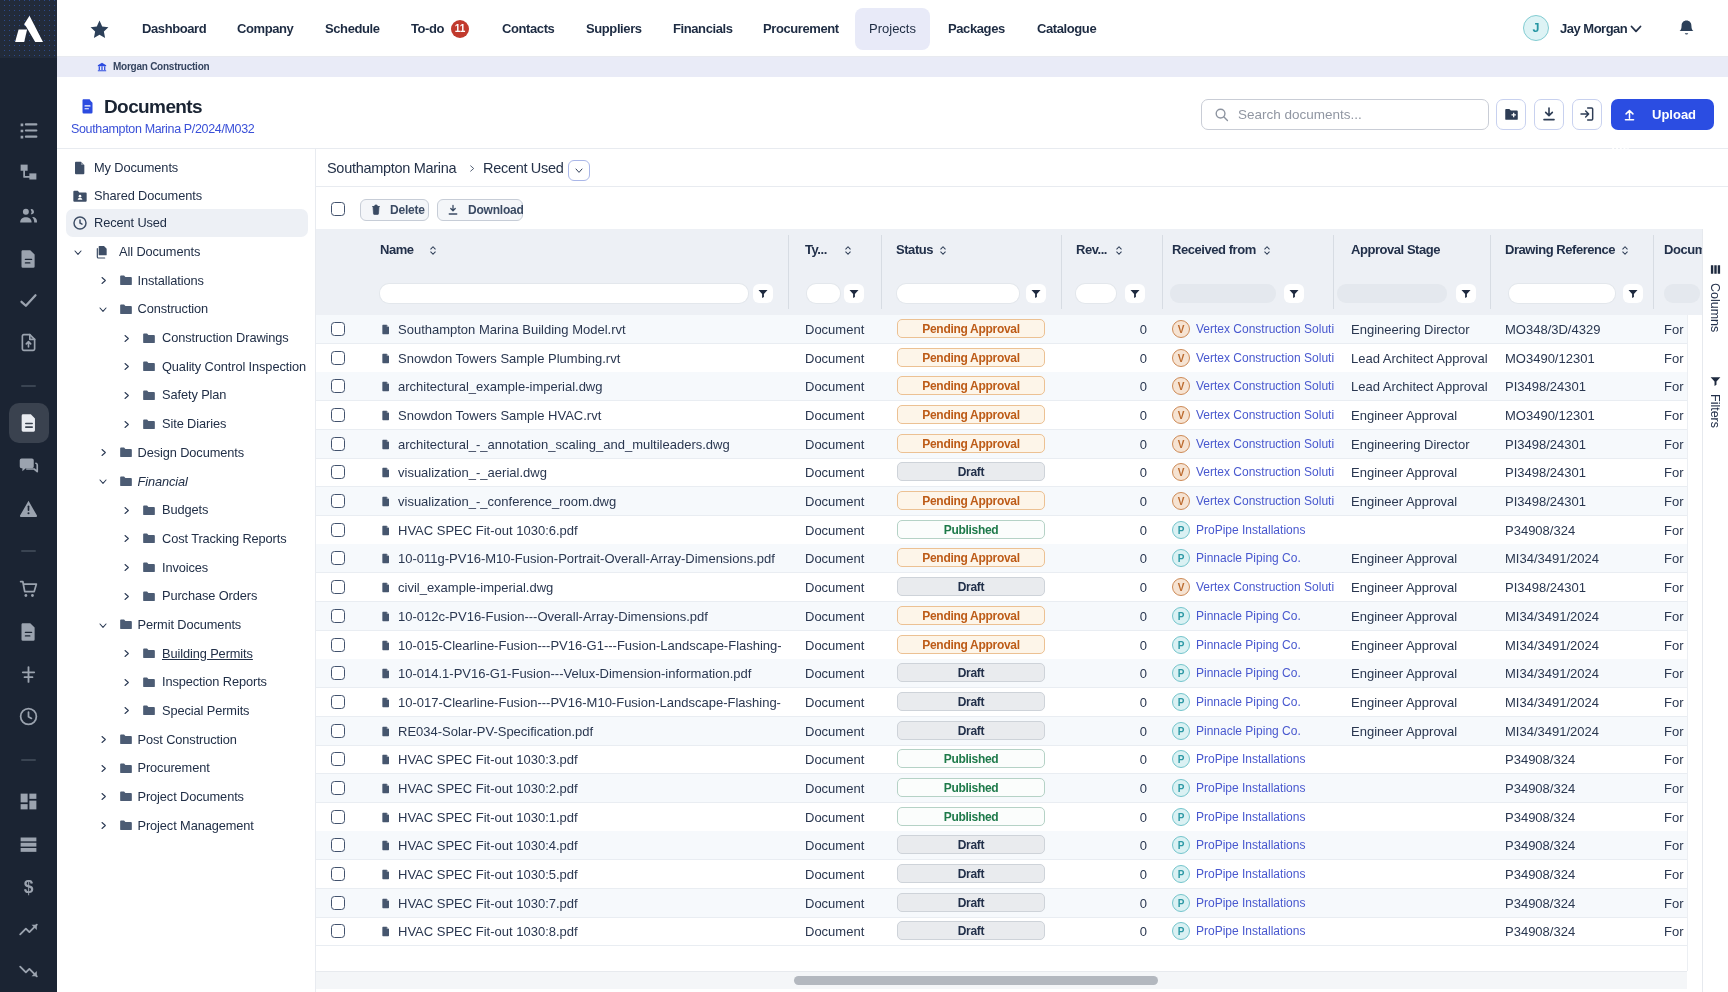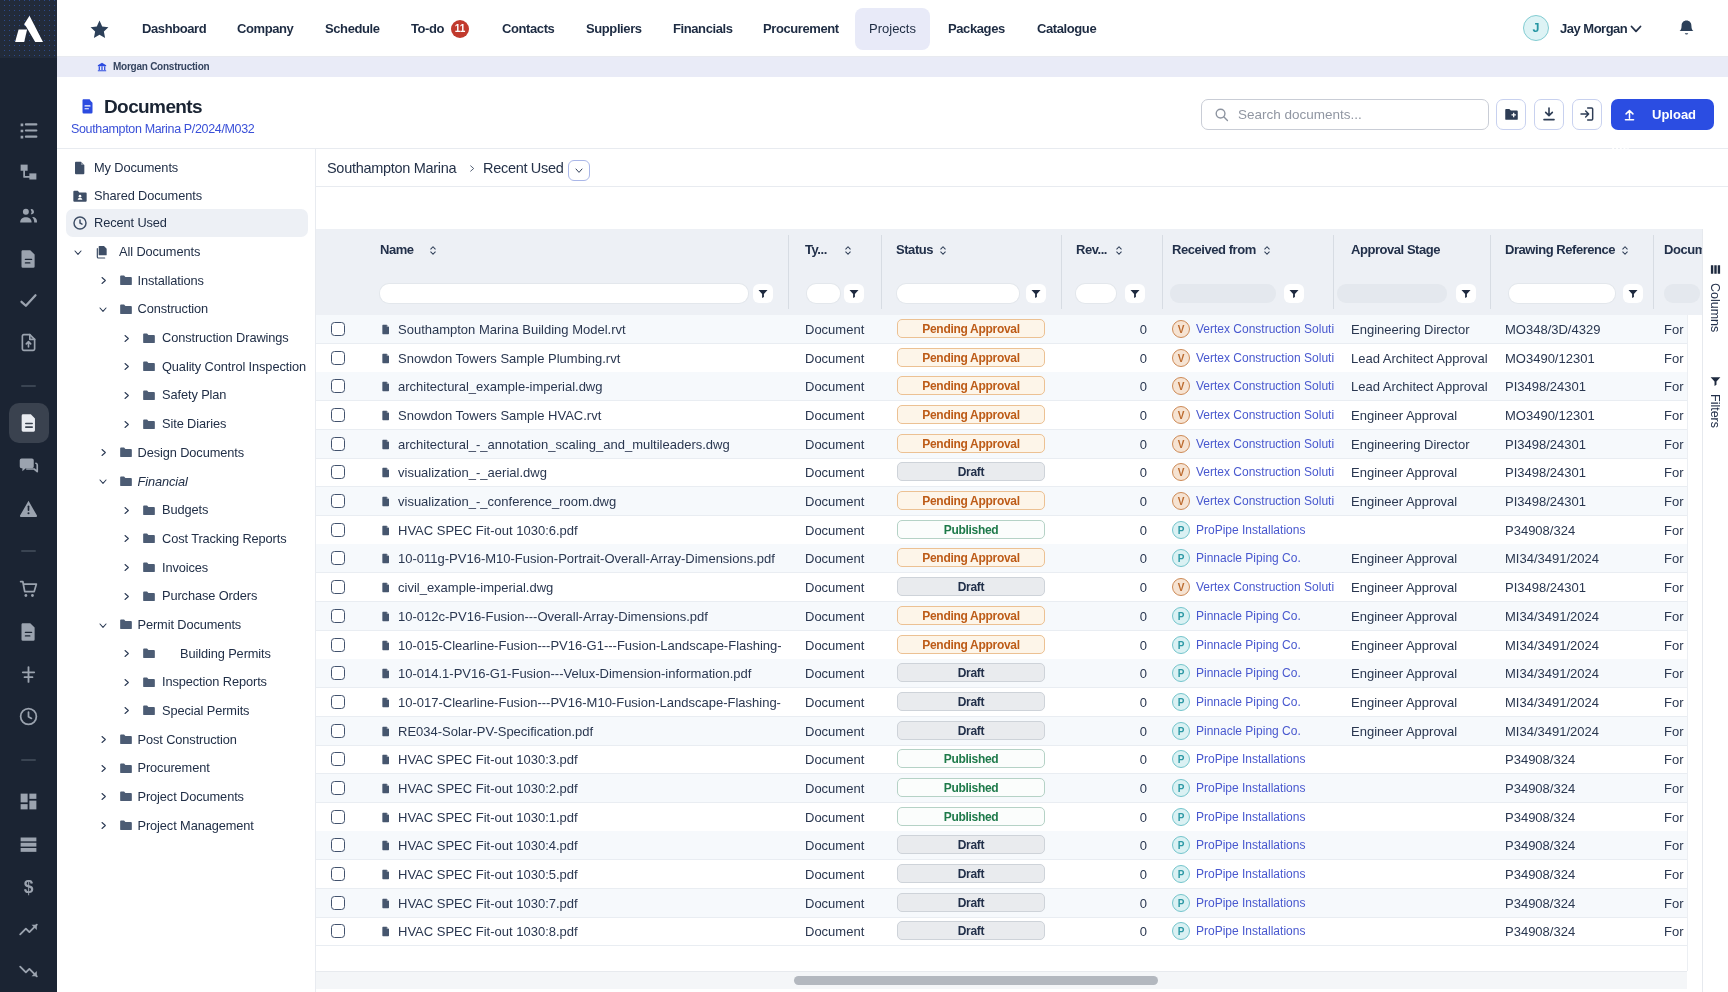--- a/index.html
+++ b/index.html
@@ -347,21 +347,21 @@
       <svg class="ab" style="left:61px;top:469.35999999999996px;" width="16" height="14" viewBox="0 0 24 24">
         <path d="M2 5.5A1.5 1.5 0 0 1 3.5 4h5.2L11 6.8h9.5A1.5 1.5 0 0 1 22 8.3V19a1.5 1.5 0 0 1-1.5 1.5h-17A1.5 1.5 0 0 1 2 19z" fill="#4c5c74" transform="translate(0,-1.5)"></path>
       </svg>
       <div class="ti" style="left:80.5px;top:461.9px;">Permit Documents</div>
       <svg class="ab" style="left:65px;top:500.03999999999996px;" width="9" height="9" viewBox="0 0 24 24">
         <path d="M8 4l9 8-9 8" fill="none" stroke="#2b3a54" stroke-width="2.8" stroke-linecap="round" stroke-linejoin="round"></path>
       </svg>
       <svg class="ab" style="left:84px;top:498.03999999999996px;" width="16" height="14" viewBox="0 0 24 24">
         <path d="M2 5.5A1.5 1.5 0 0 1 3.5 4h5.2L11 6.8h9.5A1.5 1.5 0 0 1 22 8.3V19a1.5 1.5 0 0 1-1.5 1.5h-17A1.5 1.5 0 0 1 2 19z" fill="#4c5c74" transform="translate(0,-1.5)"></path>
       </svg>
-      <div class="ti" style="left:123px;top:490.5px;">Building Permits</div>
+      <div class="ti" style="left:105px;top:490.5px;text-decoration:underline;">Building Permits</div>
       <svg class="ab" style="left:65px;top:528.72px;" width="9" height="9" viewBox="0 0 24 24">
         <path d="M8 4l9 8-9 8" fill="none" stroke="#2b3a54" stroke-width="2.8" stroke-linecap="round" stroke-linejoin="round"></path>
       </svg>
       <svg class="ab" style="left:84px;top:526.72px;" width="16" height="14" viewBox="0 0 24 24">
         <path d="M2 5.5A1.5 1.5 0 0 1 3.5 4h5.2L11 6.8h9.5A1.5 1.5 0 0 1 22 8.3V19a1.5 1.5 0 0 1-1.5 1.5h-17A1.5 1.5 0 0 1 2 19z" fill="#4c5c74" transform="translate(0,-1.5)"></path>
       </svg>
       <div class="ti" style="left:105px;top:519.2px;">Inspection Reports</div>
       <svg class="ab" style="left:65px;top:557.4px;" width="9" height="9" viewBox="0 0 24 24">
         <path d="M8 4l9 8-9 8" fill="none" stroke="#2b3a54" stroke-width="2.8" stroke-linecap="round" stroke-linejoin="round"></path>
       </svg>
@@ -401,20 +401,32 @@
 <div id="twrap" class="ab">
 <div id="tbc" class="ab">
         <span class="t1">Southampton Marina</span>
         <svg class="ab" style="left:152px;top:15px;" width="8" height="9" viewBox="0 0 24 24">
           <path d="M8 4l9 8-9 8" fill="none" stroke="#2b3a54" stroke-width="2.4" stroke-linecap="round" stroke-linejoin="round"></path>
         </svg>
         <div class="t1" style="left:167px;">Recent Used</div>
         <div class="ab" style="left:252px;top:11px;width:22px;height:21px;border:1px solid #aab7e8;border-radius:6px;background:#fff;"></div>
         <svg class="ab" style="left:258px;top:17px;" width="10" height="9" viewBox="0 0 24 24">
           <path d="M4 8l8 9 8-9" fill="none" stroke="#2b3a54" stroke-width="2.6" stroke-linecap="round" stroke-linejoin="round"></path>
+        </svg>
+      </div>
+<div id="toolbar" class="ab">
+        <div class="cb" style="top:15px;"></div>
+        <div class="btn" style="left:44px;width:69px;"><span style="margin-left:29px;">Delete</span></div>
+        <svg class="ab" style="left:54px;top:16px;" width="12" height="13" viewBox="0 0 24 24">
+          <path d="M4 6h16M9.5 6V4a1 1 0 0 1 1-1h3a1 1 0 0 1 1 1v2M6 6l1 14.5a1.5 1.5 0 0 0 1.5 1.4h7a1.5 1.5 0 0 0 1.5-1.4L18 6z" fill="#3a4a63" stroke="#3a4a63" stroke-width="1.4"></path>
+        </svg>
+        <div class="btn" style="left:121px;width:86px;"><span style="margin-left:30px;">Download</span></div>
+        <svg class="ab" style="left:131px;top:17px;" width="12" height="12" viewBox="0 0 24 24">
+          <path d="M12 3v10M7.5 9l4.5 4.5L16.5 9" fill="none" stroke="#3a4a63" stroke-width="2.6" stroke-linecap="round" stroke-linejoin="round"></path>
+          <path d="M4.5 20h15" stroke="#3a4a63" stroke-width="2.6" stroke-linecap="round"></path>
         </svg>
       </div>
 <div id="thead" class="ab">
         <div class="hc" style="left:64px;">Name</div>
         <svg class="ab" style="left:112px;top:15px;" width="10" height="13" viewBox="0 0 24 24">
           <path d="M6 9.5 12 3l6 6.5" fill="none" stroke="#2d3c55" stroke-width="2.6" stroke-linejoin="round"></path>
           <path d="M6 14.5 12 21l6-6.5" fill="none" stroke="#2d3c55" stroke-width="2.6" stroke-linejoin="round"></path>
         </svg>
         <div class="hc" style="left:489px;">Ty...</div>
         <svg class="ab" style="left:527px;top:15px;" width="10" height="13" viewBox="0 0 24 24">

